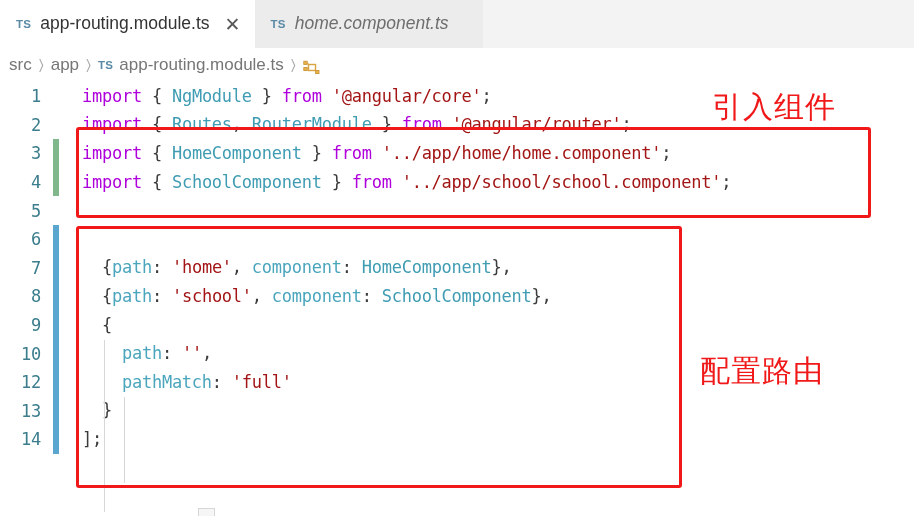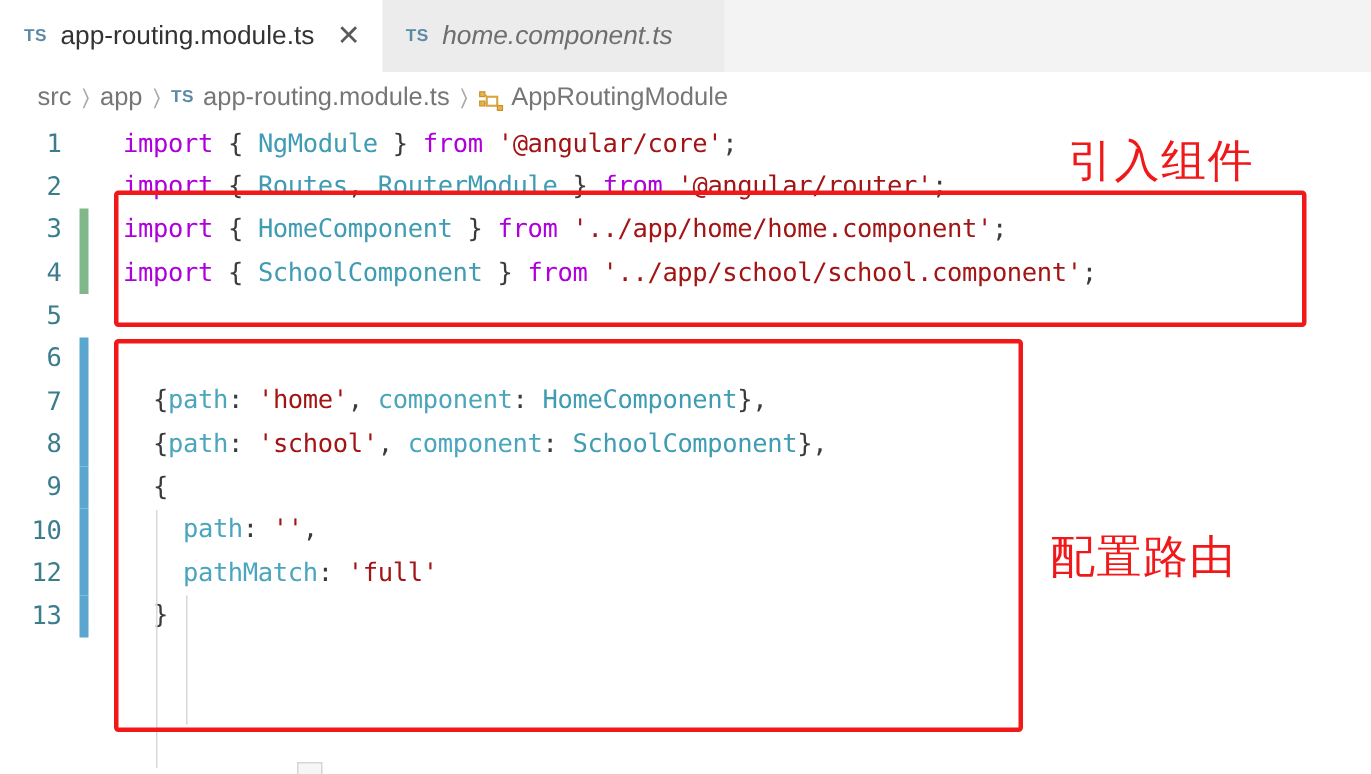--- a/index.html
+++ b/index.html
@@ -73,21 +73,21 @@
   .tabbar-rest { flex: 1 1 auto; background: #f3f3f3; }
 
   
   .breadcrumb {
     position: absolute;
     left: 0; top: 48px;
     width: 914px; height: 34px;
     background: #ffffff;
     display: flex;
     align-items: center;
-    padding-left: 25px;
+    padding-left: 9px;
     box-sizing: border-box;
     font-size: 17px;
     color: #747474;
     gap: 0px;
     white-space: nowrap;
   }
   .bc-item { color: #767676; }
   .bc-sep {
     color: #a8a8a8;
     margin: 0 7px;
@@ -224,37 +224,37 @@
       <svg width="17" height="16" viewBox="0 0 17 16">
         <rect x="5.5" y="4.5" width="7" height="6" fill="none" stroke="#d9a441" stroke-width="1.4"></rect>
         <rect x="0.8" y="1.2" width="3.4" height="3.2" fill="#e8b44a" stroke="#c98f30" stroke-width="0.8"></rect>
         <rect x="0.8" y="7.4" width="3.4" height="3.2" fill="#e8b44a" stroke="#c98f30" stroke-width="0.8"></rect>
         <rect x="12.6" y="10.4" width="3.4" height="3.2" fill="#e8b44a" stroke="#c98f30" stroke-width="0.8"></rect>
         <line x1="4.2" y1="2.8" x2="6" y2="5" stroke="#d9a441" stroke-width="1.2"></line>
         <line x1="4.2" y1="9" x2="6" y2="8.6" stroke="#d9a441" stroke-width="1.2"></line>
         <line x1="12.3" y1="9.6" x2="13" y2="10.4" stroke="#d9a441" stroke-width="1.2"></line>
       </svg>
     </span>
-    <span class="bc-item">AppRoutingModule</span>
   </div>
 
   <div class="editor">
     <div id="code-lines">
         <div class="code-row"><div class="lnum">1</div><div class="gutter"></div><div class="code"><span class="k-import">import</span> <span class="k-punc">{</span> <span class="k-type">NgModule</span> <span class="k-punc">}</span> <span class="k-import">from</span> <span class="k-str">'@angular/core'</span><span class="k-punc">;</span></div></div>
         <div class="code-row"><div class="lnum">2</div><div class="gutter"></div><div class="code"><span class="k-import">import</span> <span class="k-punc">{</span> <span class="k-type">Routes</span><span class="k-punc">,</span> <span class="k-type">RouterModule</span> <span class="k-punc">}</span> <span class="k-import">from</span> <span class="k-str">'@angular/router'</span><span class="k-punc">;</span></div></div>
         <div class="code-row"><div class="lnum">3</div><div class="gutter"><div class="gmark added"></div></div><div class="code"><span class="k-import">import</span> <span class="k-punc">{</span> <span class="k-type">HomeComponent</span> <span class="k-punc">}</span> <span class="k-import">from</span> <span class="k-str">'../app/home/home.component'</span><span class="k-punc">;</span></div></div>
         <div class="code-row"><div class="lnum">4</div><div class="gutter"><div class="gmark added"></div></div><div class="code"><span class="k-import">import</span> <span class="k-punc">{</span> <span class="k-type">SchoolComponent</span> <span class="k-punc">}</span> <span class="k-import">from</span> <span class="k-str">'../app/school/school.component'</span><span class="k-punc">;</span></div></div>
         <div class="code-row"><div class="lnum">5</div><div class="gutter"></div><div class="code"></div></div>
         <div class="code-row"><div class="lnum">6</div><div class="gutter"><div class="gmark modified"></div></div></div>
         <div class="code-row"><div class="lnum">7</div><div class="gutter"><div class="gmark modified"></div></div><div class="code">  <span class="k-punc">{</span><span class="k-prop">path</span><span class="k-punc">:</span> <span class="k-str">'home'</span><span class="k-punc">,</span> <span class="k-prop">component</span><span class="k-punc">:</span> <span class="k-type">HomeComponent</span><span class="k-punc">},</span></div></div>
         <div class="code-row"><div class="lnum">8</div><div class="gutter"><div class="gmark modified"></div></div><div class="code">  <span class="k-punc">{</span><span class="k-prop">path</span><span class="k-punc">:</span> <span class="k-str">'school'</span><span class="k-punc">,</span> <span class="k-prop">component</span><span class="k-punc">:</span> <span class="k-type">SchoolComponent</span><span class="k-punc">},</span></div></div>
         <div class="code-row"><div class="lnum">9</div><div class="gutter"><div class="gmark modified"></div></div><div class="code">  <span class="k-punc">{</span></div></div>
         <div class="code-row"><div class="lnum">10</div><div class="gutter"><div class="gmark modified"></div></div><div class="code">    <span class="k-prop">path</span><span class="k-punc">:</span> <span class="k-str">''</span><span class="k-punc">,</span></div></div>
         <div class="code-row"><div class="lnum">12</div><div class="gutter"><div class="gmark modified"></div></div><div class="code">    <span class="k-prop">pathMatch</span><span class="k-punc">:</span> <span class="k-str">'full'</span></div></div>
         <div class="code-row"><div class="lnum">13</div><div class="gutter"><div class="gmark modified"></div></div><div class="code">  <span class="k-punc">}</span></div></div>
+        <div class="code-row"><div class="lnum">14</div><div class="gutter"><div class="gmark modified"></div></div><div class="code"><span class="k-punc">];</span></div></div>
       </div>
 
     <div class="iguide" style="left:104px; top:258px; height:172px;"></div>
     <div class="iguide" style="left:124px; top:315px; height:86px;"></div>
 
     <div class="cut-glyph" style="left:198px; top:426px;"></div>
   </div>
 
   <div class="anno-box" style="left:76px; top:127px; width:789px; height:85px;"></div>
   <div class="anno-text" style="left:712px; top:87px;">引入组件</div>

